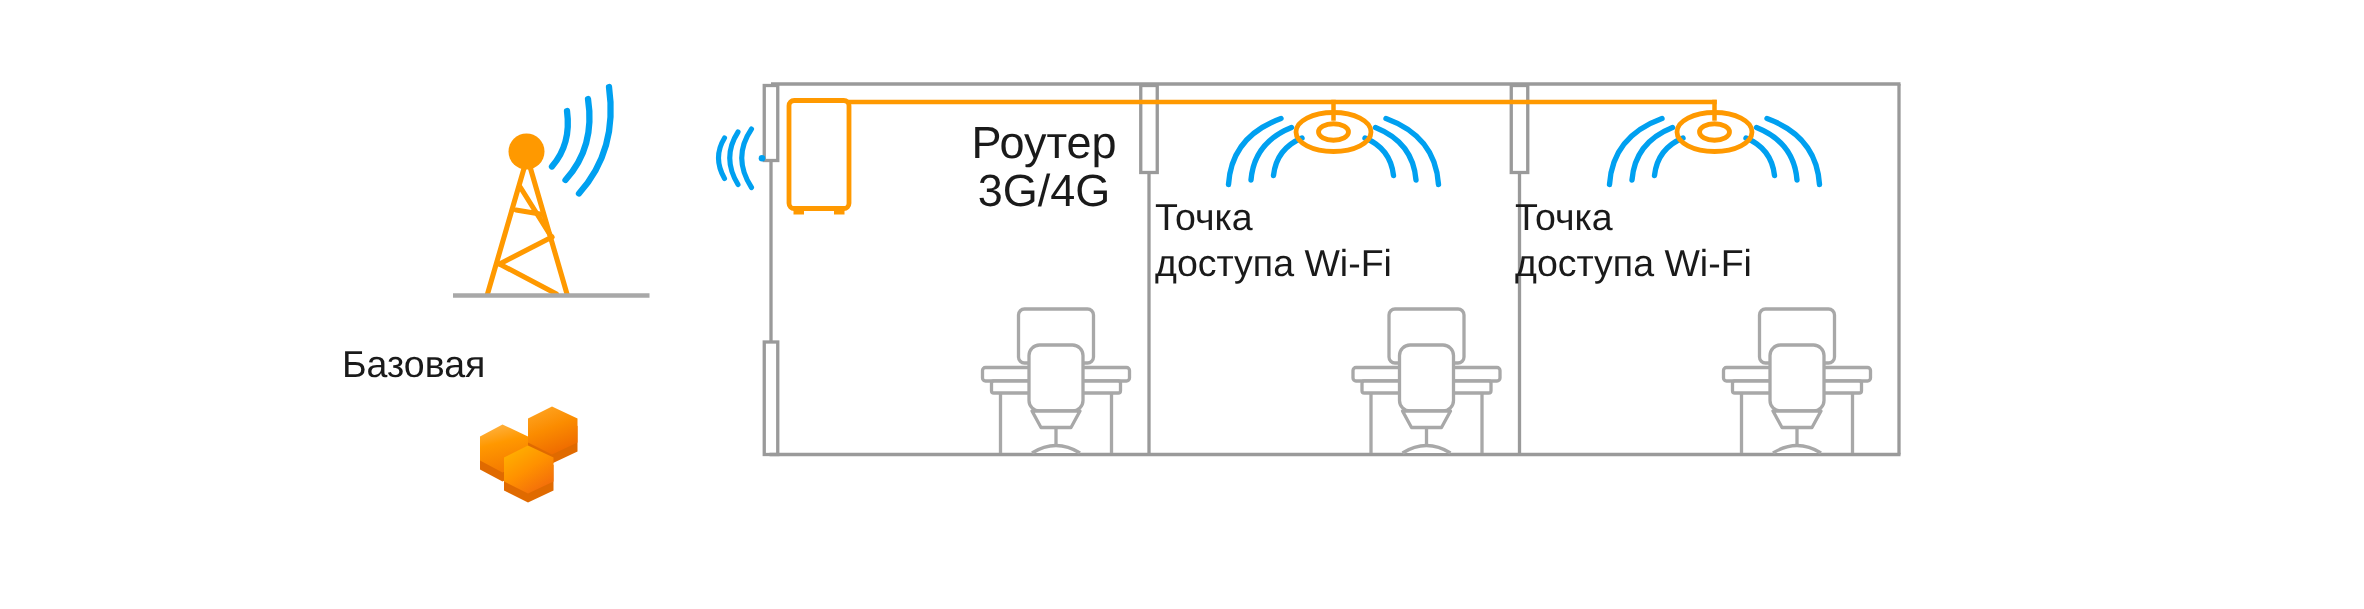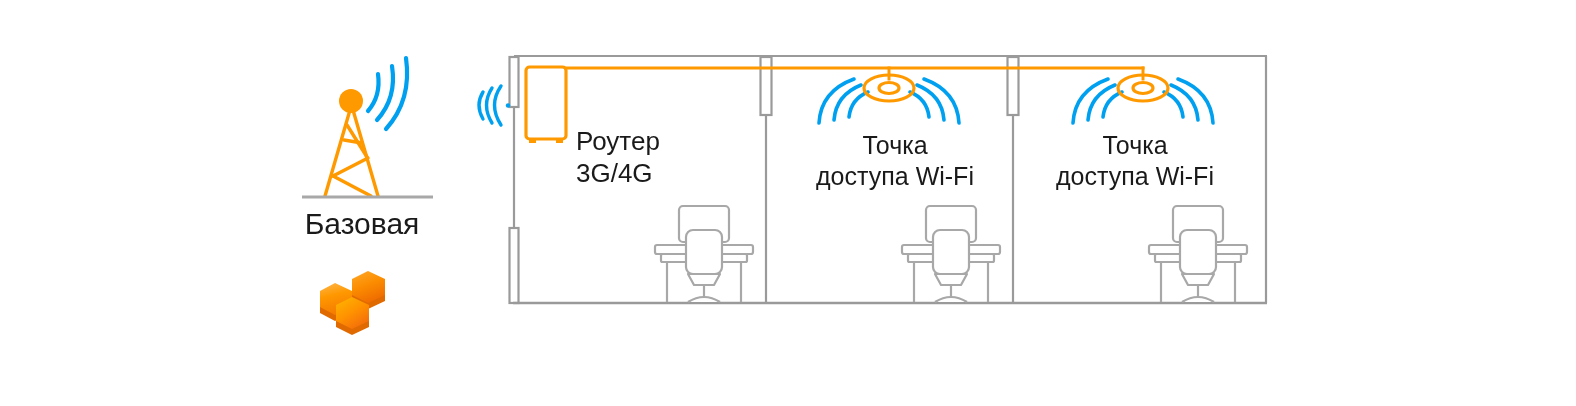--- a/index.html
+++ b/index.html
@@ -25,37 +25,36 @@
     height: 406px;
   }
   .lbl {
     position: absolute;
     color: #1a1a1a;
     font-family: "Liberation Sans", sans-serif;
     font-size: 25px;
     line-height: 30px;
     white-space: pre;
   }
-  .lbl-center { text-align: center; }
+  .lbl-center { text-align: left; }
   #label-base-station {
     left: 228px;
-    top: 208px;
+    top: 228px;
     width: 268px;
-    font-size: 30px;
+    font-size: 25px;
     line-height: 31px;
     font-weight: 400;
   }
   #label-router {
     left: 576px;
     top: 80px;
     width: 240px;
-    font-size: 26px;
+    font-size: 30px;
     line-height: 32px;
-    text-align: left;
-    margin-top: 45px;
+    text-align: center;
   }
   #label-ap-1 {
     left: 770px;
     top: 130px;
     width: 250px;
     font-size: 25px;
     line-height: 31px;
   }
   #label-ap-2 {
     left: 1010px;

